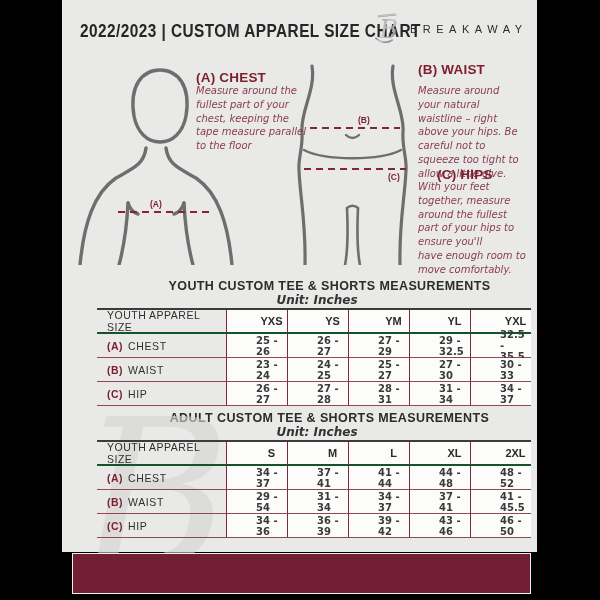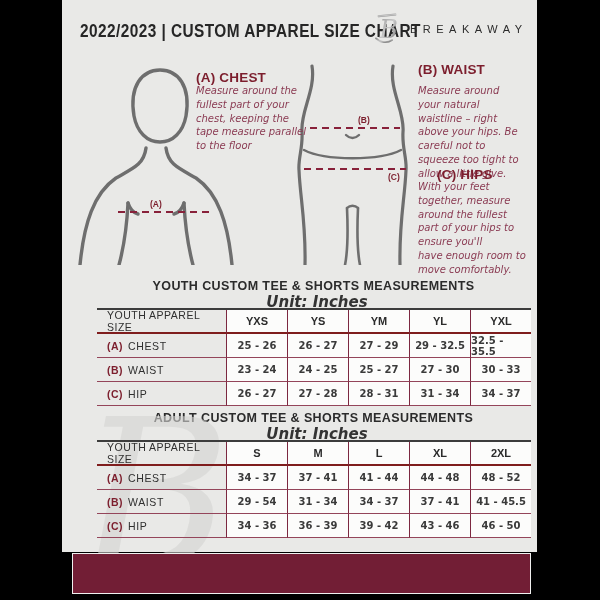--- a/index.html
+++ b/index.html
@@ -49,49 +49,49 @@
   #dash-b { left:248px; top:127px; width:90px;  }
   #dash-c { left:242px; top:168px; width:102px; }
   .dash-label {
     position:absolute; font-size:8.5px; font-weight:bold; color:#7c1e2d;
   }
   #lbl-a { left:88px;  top:199px; }
   #lbl-b { left:296px; top:115px; }
   #lbl-c { left:326px; top:172px; }
   
   .sec-title {
-    position:absolute; left:0; width:475px; text-align:center;
+    position:absolute; left:16px; width:475px; text-align:center;
     font-size:12.5px; font-weight:bold; color:#2b2b2b; letter-spacing:.4px;padding-left:28px;
   }
   .sec-unit {
     position:absolute; left:0; width:475px; text-align:center;
-    font-size:15px; font-style:italic; font-weight:bold; color:#333;
+    font-size:12px; font-style:italic; font-weight:bold; color:#333;
     font-family:"DejaVu Sans", sans-serif;
     padding-left:35px;
   }
   
   .tbl {
     position:absolute; left:35px; width:434px;
     border-top:2px solid #3c3c3c; z-index:2;
   }
   .tr { display:flex; }
   .tc {
     display:flex; align-items:center; justify-content:center;
-    height:24px; font-size:10.5px; color:#333;
+    height:24px; font-size:10.5px; color:#333;padding-left:29px;
   }
   .label-col {
     width:129px; justify-content:flex-start; padding-left:10px;
     letter-spacing:.5px; color:#2f2f2f; background:transparent;
   }
   .size-col {
     flex:1; background:#fcfcfb; border-left:1.5px solid #7c2840;
     font-weight:bold; font-family:"DejaVu Sans", sans-serif; font-size:10px;
     color:#3a3a3a;
   }
-  .thead .tc { border-bottom:2px solid #7f1d1d; }
+  .thead .tc { border-bottom:2px solid #14532d; }
   .thead .size-col { font-weight:bold; font-size:11px; color:#2b2b2b; font-family:"Liberation Sans", sans-serif; }
   .tr.data .tc { border-bottom:1.3px solid #94455a; }
   .pfx { font-weight:bold; color:#7c1e2d; margin-right:5px; }
   .row-lbl { letter-spacing:.6px; }
   
   .watermark {
     position:absolute; left:18px; top:392px; z-index:1;
     font-family:"DejaVu Serif", serif; font-style:italic;
     font-size:205px; line-height:1; color:#d5d5d3; opacity:.6;
     pointer-events:none;

